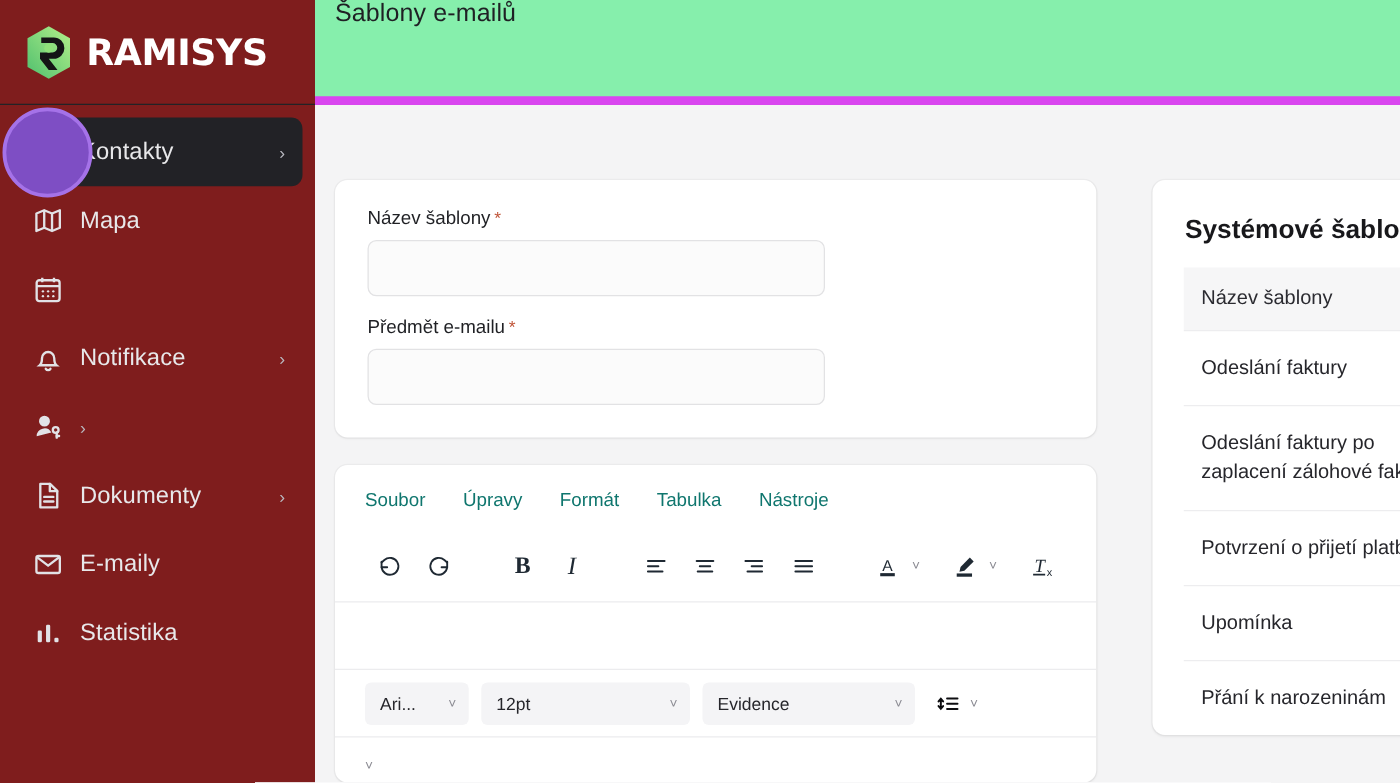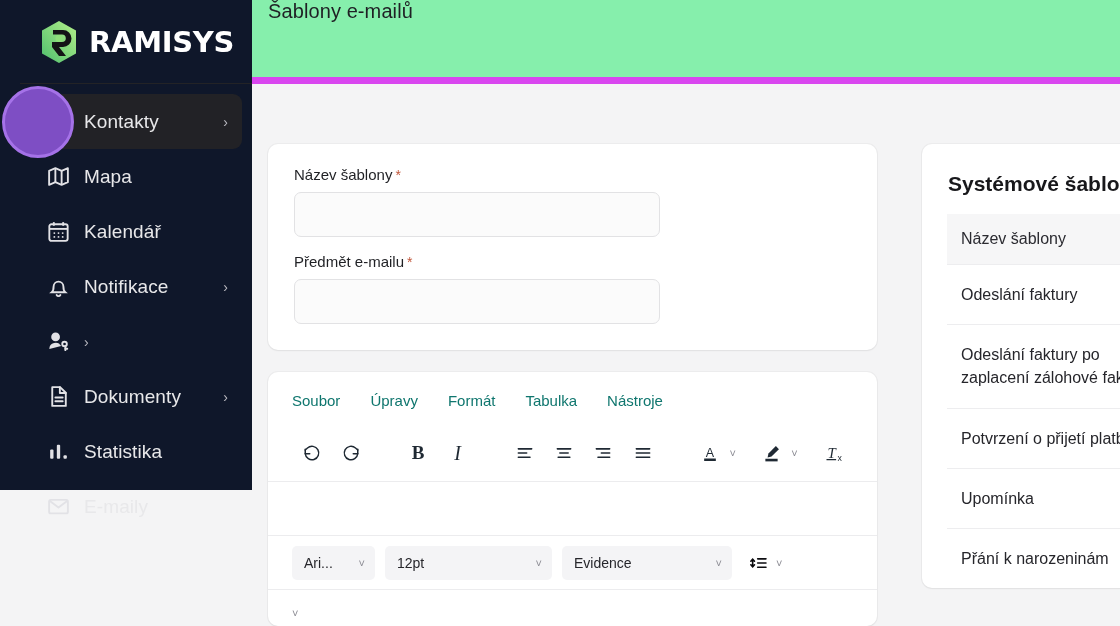--- a/index.html
+++ b/index.html
@@ -113,23 +113,23 @@
     padding: 18px 14px; margin-left: 25px;
     border-top: 1px solid #ededef;
     font-size: 16px; color: #26262b;
     line-height: 1.45;
     white-space: nowrap;
   }
   .tpl-row.wrap { white-space: normal; width: 230px; }
 
   
   .sidebar {
-    position: absolute; left: 0; top: 0; width: 252px; height: 490px;
-    background: #0f172a; z-index: 20;
-    display: flex; flex-direction: column; padding-left: 20px;
+    position: absolute; left: 0; top: 0; width: 252px; height: 626px;
+    background: #7f1d1d; z-index: 20;
+    display: flex; flex-direction: column;
   }
   .sb-logo {
     height: 84px; flex: none;
     display: flex; align-items: center; gap: 9px; padding-left: 18px;
     border-bottom: 1px solid #232326;
   }
   .logo-mark { width: 42px; height: 46px; flex: none; }
   .logo-word {
     color: #ffffff; font-size: 29px; font-weight: bold; letter-spacing: -.3px;
     font-family: "DejaVu Sans", sans-serif;
@@ -369,21 +369,20 @@
               <line x1="7.5" y1="3" x2="7.5" y2="6.5"></line>
               <line x1="16.5" y1="3" x2="16.5" y2="6.5"></line>
               <circle cx="8" cy="13.5" r=".9" fill="#e2e2e6" stroke="none"></circle>
               <circle cx="12" cy="13.5" r=".9" fill="#e2e2e6" stroke="none"></circle>
               <circle cx="16" cy="13.5" r=".9" fill="#e2e2e6" stroke="none"></circle>
               <circle cx="8" cy="17.2" r=".9" fill="#e2e2e6" stroke="none"></circle>
               <circle cx="12" cy="17.2" r=".9" fill="#e2e2e6" stroke="none"></circle>
               <circle cx="16" cy="17.2" r=".9" fill="#e2e2e6" stroke="none"></circle>
             </svg>
         </span>
-        <span class="sb-label">Kalendář</span>
       </div>
 
       <div class="sb-item">
         <span class="sb-ic">
           <svg width="25" height="25" viewBox="0 0 24 24" fill="none" stroke="#e2e2e6" stroke-width="1.8" stroke-linecap="round">
               <path d="M5.5 17.5h13c-1.8-1.5-1.8-3-1.8-5.5a4.7 4.7 0 0 0-9.4 0c0 2.5 0 4-1.8 5.5z"></path>
               <path d="M10.2 20.2a2.1 2.1 0 0 0 3.6 0"></path>
             </svg>
         </span>
         <span class="sb-label">Notifikace</span>
@@ -412,37 +411,37 @@
               <line x1="9" y1="16.5" x2="16" y2="16.5"></line>
             </svg>
         </span>
         <span class="sb-label">Dokumenty</span>
         <span class="sb-arrow">›</span>
       </div>
 
 
       <div class="sb-item">
         <span class="sb-ic">
+          <svg width="25" height="25" viewBox="0 0 24 24" fill="none" stroke="#e2e2e6" stroke-width="1.8" stroke-linejoin="round">
+              <rect x="3" y="5.6" width="18" height="13" rx="1.6"></rect>
+              <path d="M3.4 6.4L12 13l8.6-6.6"></path>
+            </svg>
+        </span>
+        <span class="sb-label">E-maily</span>
+      </div>
+
+      <div class="sb-item">
+        <span class="sb-ic">
           <svg width="25" height="25" viewBox="0 0 24 24" fill="#e2e2e6">
               <rect x="4" y="10" width="3.2" height="9" rx="1"></rect>
               <rect x="10.4" y="5.5" width="3.2" height="13.5" rx="1"></rect>
               <rect x="16.8" y="15.5" width="3.2" height="3.5" rx="1"></rect>
             </svg>
         </span>
         <span class="sb-label">Statistika</span>
       </div>
 
-      <div class="sb-item">
-        <span class="sb-ic">
-          <svg width="25" height="25" viewBox="0 0 24 24" fill="none" stroke="#e2e2e6" stroke-width="1.8" stroke-linejoin="round">
-              <rect x="3" y="5.6" width="18" height="13" rx="1.6"></rect>
-              <path d="M3.4 6.4L12 13l8.6-6.6"></path>
-            </svg>
-        </span>
-        <span class="sb-label">E-maily</span>
-      </div>
-
     </div>
   </div>
 
   <div class="cursor-ring"></div>
 
 </div>
 
 </body></html>

